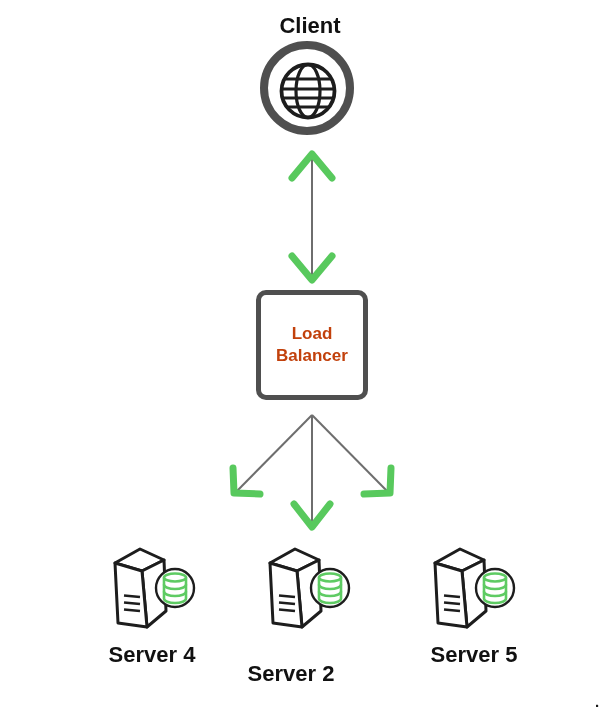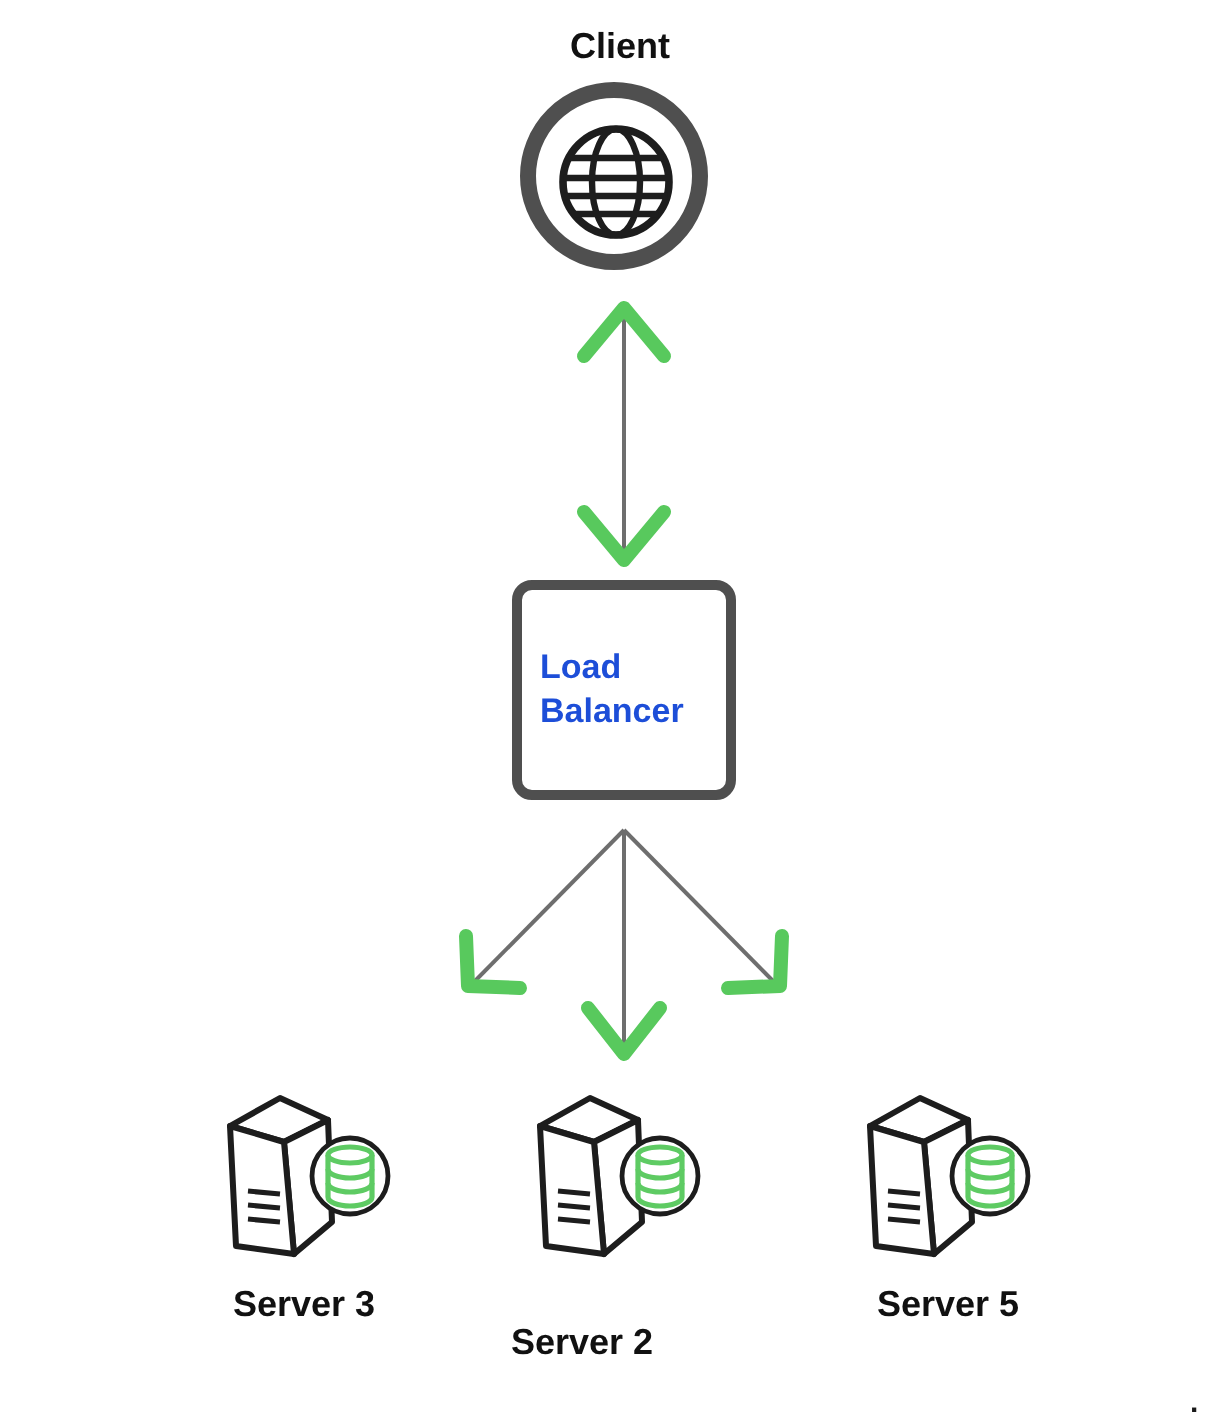--- a/index.html
+++ b/index.html
@@ -8,21 +8,21 @@
     width: 609px;
     height: 711px;
     background: #ffffff;
     font-family: "Liberation Sans", sans-serif;
     overflow: hidden;
   }
   .abs { position: absolute; }
   .node-label {
     position: absolute;
     font-weight: 700;
-    font-size: 18px;
+    font-size: 22px;
     color: #111111;
     text-align: right;
     white-space: nowrap;
     transform: translateX(-50%);
   }
   .lb-box {
     position: absolute;
     left: 256px; top: 290px;
     width: 112px; height: 110px;
     box-sizing: border-box;
@@ -30,22 +30,22 @@
     border-radius: 10px;
     background: #ffffff;
     display: flex;
     align-items: center;
     justify-content: center;
   }
   .lb-label {
     font-weight: 700;
     font-size: 17px;
     line-height: 22px;
-    color: #1d4ed8;
-    text-align: left;
+    color: #c2410c;
+    text-align: center;
     width: 84px;
   }
   .stray-dot {
     position: absolute;
     left: 595px; top: 694px;
     width: 10px; height: 16px;
     font-size: 15px; font-weight: 700;
     color: #1a1a1a;
     line-height: 16px;
   }
@@ -139,19 +139,19 @@
   </g>
   <circle cx="68" cy="44" r="19" fill="#ffffff" stroke="#1d1d1d" stroke-width="2.4"></circle>
   <g stroke="#5ecb63" stroke-width="2.6" fill="none">
     <ellipse cx="68" cy="33.5" rx="11" ry="4"></ellipse>
     <path d="M57,33.5 L57,54.5 A11,4.5 0 0 0 79,54.5 L79,33.5"></path>
     <path d="M57,40.5 A11,4.5 0 0 0 79,40.5"></path>
     <path d="M57,47.5 A11,4.5 0 0 0 79,47.5"></path>
   </g>
     </svg>
 
-  <div class="node-label" style="left:152px; top:642px;">Server 3</div>
+  <div class="node-label" style="left:152px; top:642px;">Server 4</div>
   <div class="node-label" style="left:291px; top:642px;margin-top:19px;">Server 2</div>
   <div class="node-label" style="left:474px; top:642px;">Server 5</div>
 
   <div class="stray-dot">.</div>
 
 </div>
 
 </body></html>

